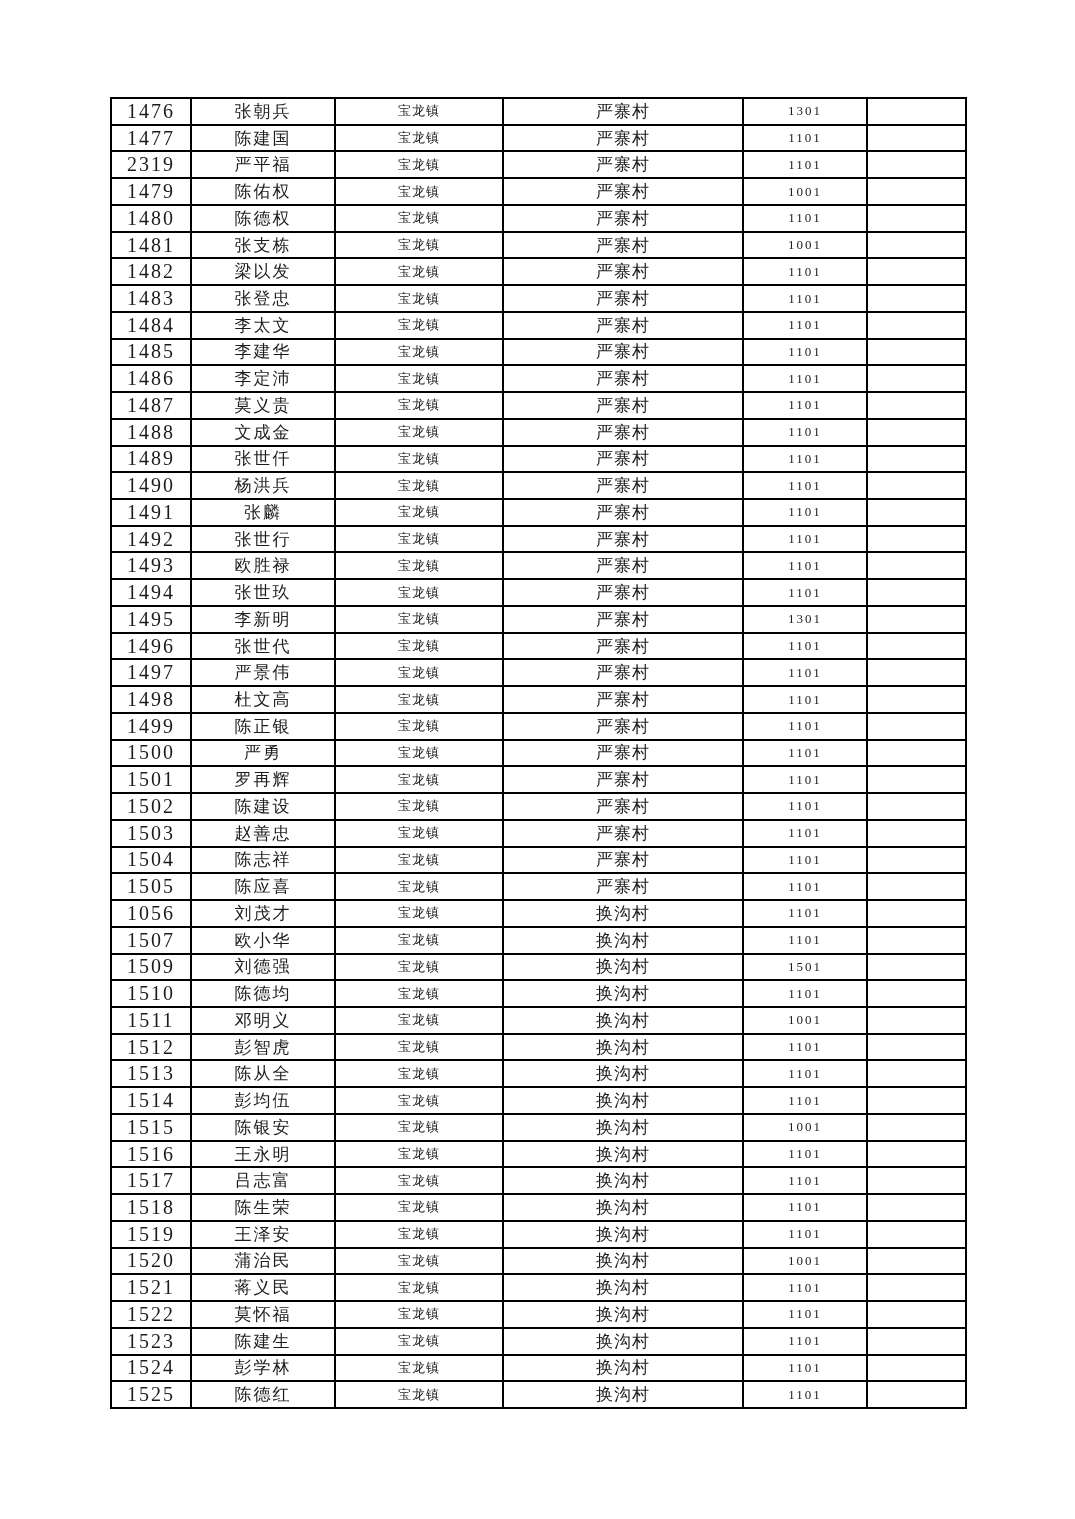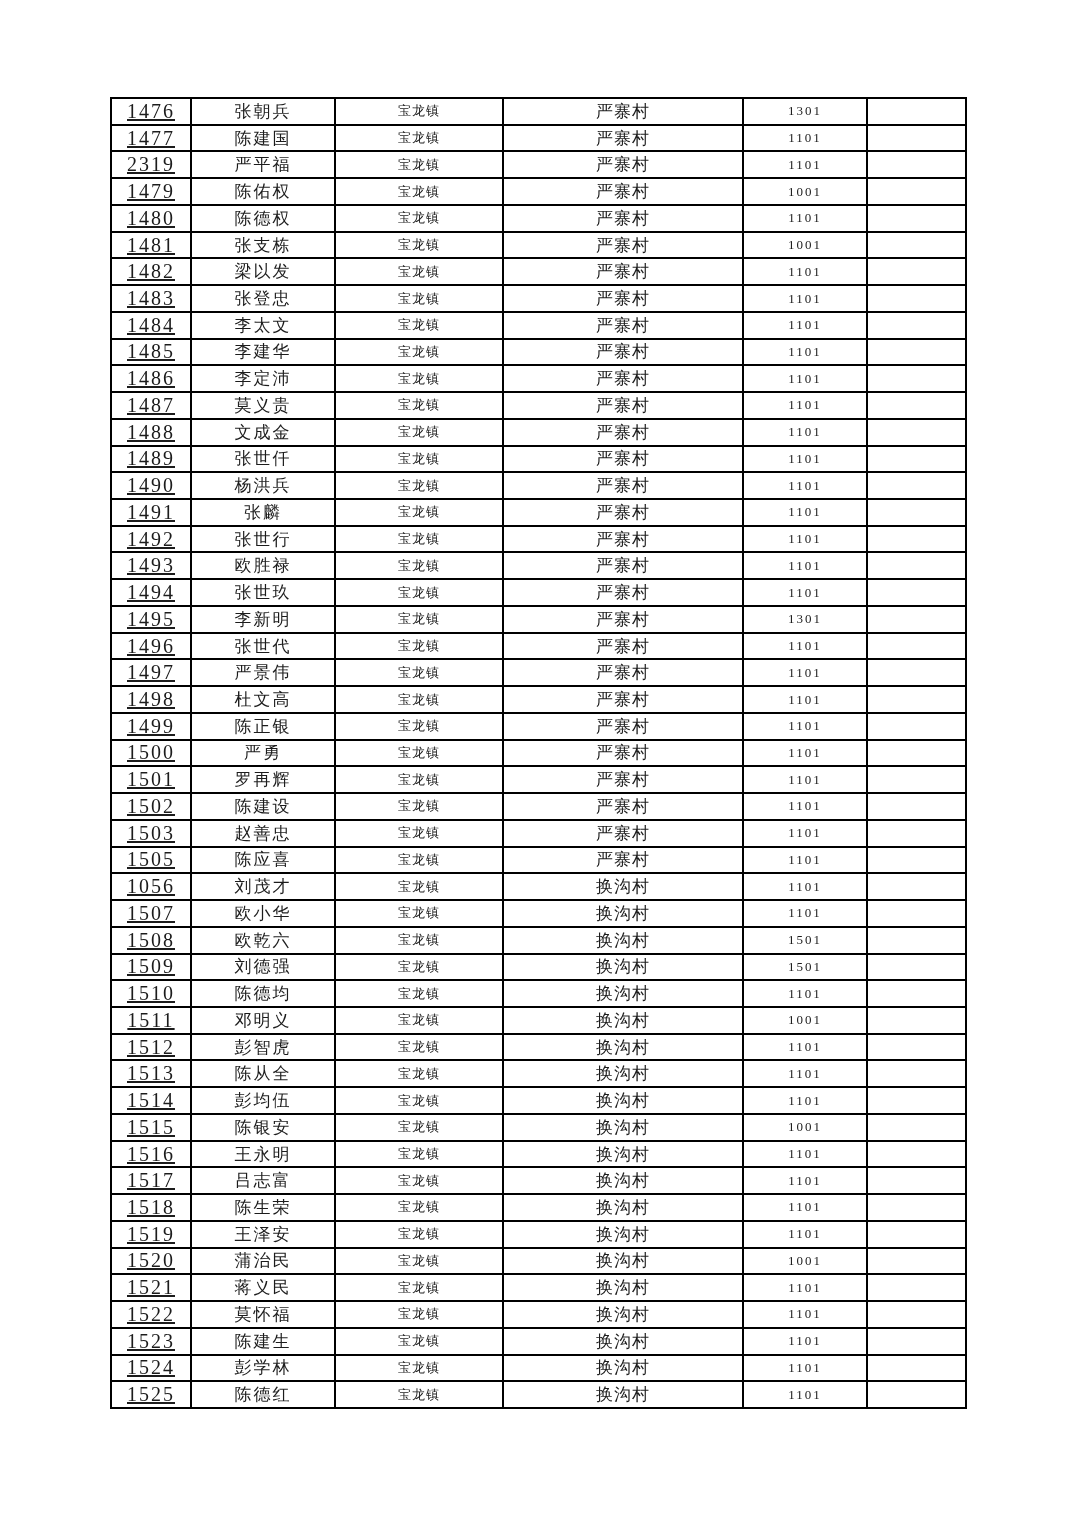--- a/index.html
+++ b/index.html
@@ -33,21 +33,21 @@
   }
   table.roster td {
     border: 2px solid #000000;
     text-align: center;
     vertical-align: middle;
     padding: 0;
     overflow: hidden;
     white-space: nowrap;
   }
   
-  td.c0 { font-size: 20px; letter-spacing: 2px; text-decoration: underline; }           
+  td.c0 { font-size: 20px; letter-spacing: 2px; }           
   td.c1 { font-size: 17px; letter-spacing: 2px; margin-top: 29px; }           
   td.c2 { font-size: 13px; letter-spacing: 1px; }           
   td.c3 { font-size: 17px; letter-spacing: 1px; }           
   td.c4 { font-size: 13px; letter-spacing: 2px; padding-top: 6px; } 
   td.c5 { font-size: 17px; }                                
 </style>
 </head>
 <body>
 
 <div class="page">
@@ -279,20 +279,28 @@
         </tr>
         <tr>
           <td class="c0">1503</td>
           <td class="c1">赵善忠</td>
           <td class="c2">宝龙镇</td>
           <td class="c3">严寨村</td>
           <td class="c4">1101</td>
           <td class="c5"></td>
         </tr>
         <tr>
+          <td class="c0">1504</td>
+          <td class="c1">陈志祥</td>
+          <td class="c2">宝龙镇</td>
+          <td class="c3">严寨村</td>
+          <td class="c4">1101</td>
+          <td class="c5"></td>
+        </tr>
+        <tr>
           <td class="c0">1505</td>
           <td class="c1">陈应喜</td>
           <td class="c2">宝龙镇</td>
           <td class="c3">严寨村</td>
           <td class="c4">1101</td>
           <td class="c5"></td>
         </tr>
         <tr>
           <td class="c0">1056</td>
           <td class="c1">刘茂才</td>
@@ -300,28 +308,20 @@
           <td class="c3">换沟村</td>
           <td class="c4">1101</td>
           <td class="c5"></td>
         </tr>
         <tr>
           <td class="c0">1507</td>
           <td class="c1">欧小华</td>
           <td class="c2">宝龙镇</td>
           <td class="c3">换沟村</td>
           <td class="c4">1101</td>
-          <td class="c5"></td>
-        </tr>
-        <tr>
-          <td class="c0">1508</td>
-          <td class="c1">欧乾六</td>
-          <td class="c2">宝龙镇</td>
-          <td class="c3">换沟村</td>
-          <td class="c4">1501</td>
           <td class="c5"></td>
         </tr>
         <tr>
           <td class="c0">1509</td>
           <td class="c1">刘德强</td>
           <td class="c2">宝龙镇</td>
           <td class="c3">换沟村</td>
           <td class="c4">1501</td>
           <td class="c5"></td>
         </tr>

